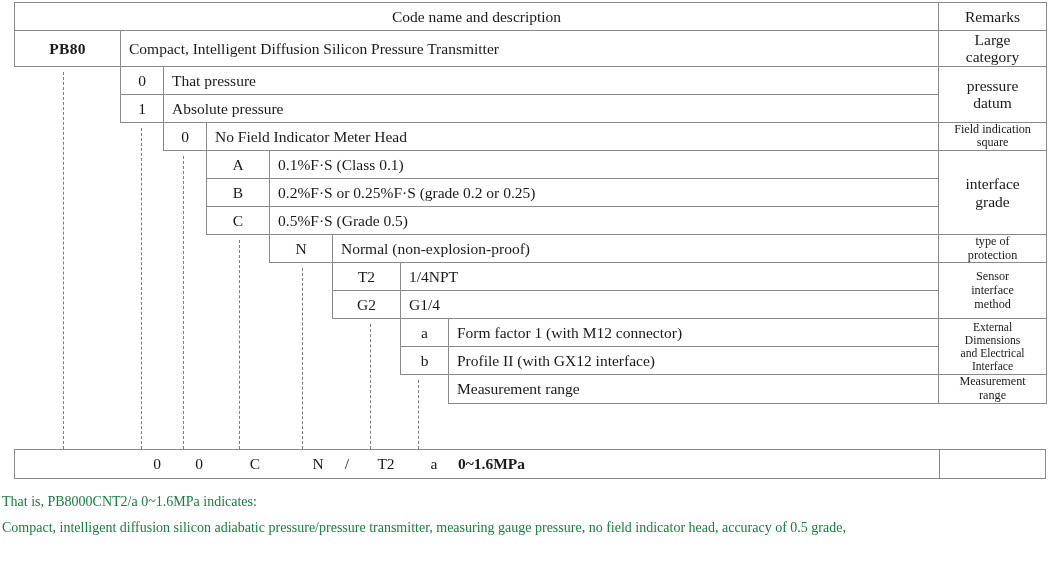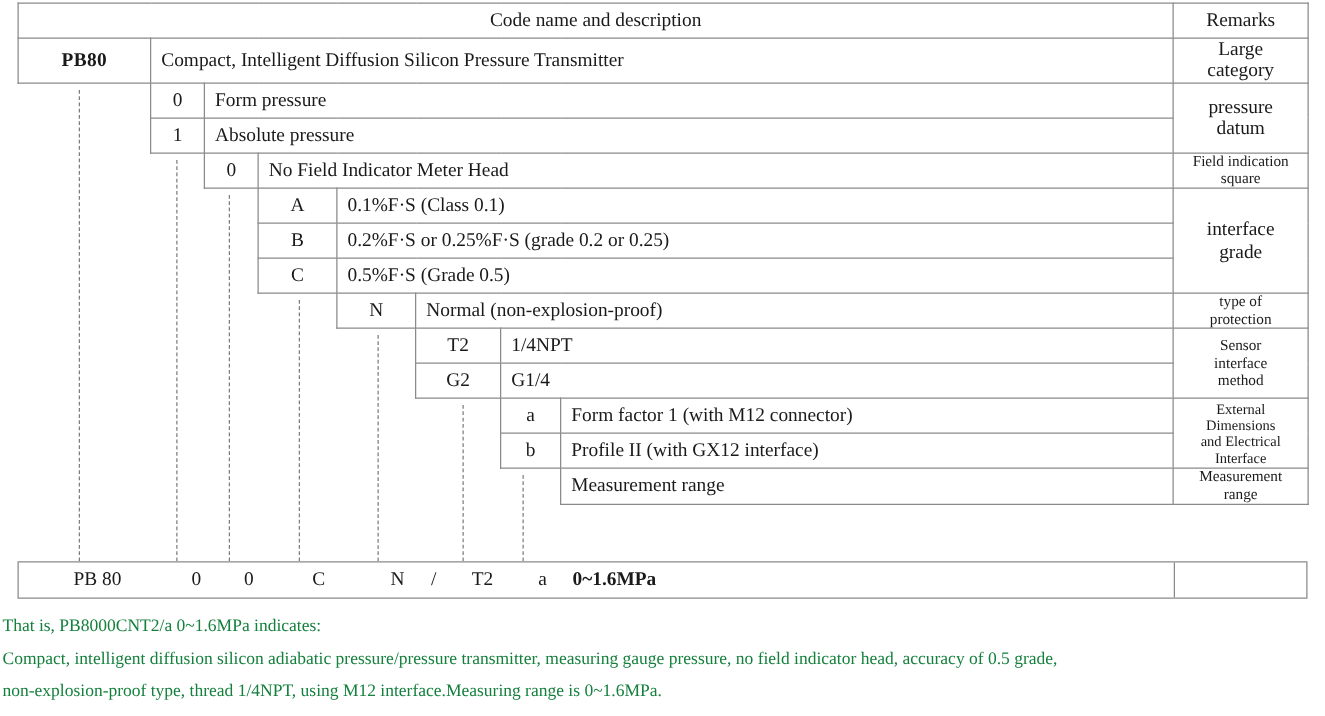--- a/index.html
+++ b/index.html
@@ -177,21 +177,21 @@
 
     <tr>
       <td class="cat">PB80</td>
       <td class="desc" colspan="7">Compact, Intelligent Diffusion Silicon Pressure Transmitter</td>
       <td class="remark">Large category</td>
     </tr>
 
     <tr>
       <td class="blank"></td>
       <td class="codecell">0</td>
-      <td class="desc" colspan="6">Form pressure</td>
+      <td class="desc" colspan="6">That pressure</td>
       <td class="remark r-big" rowspan="2">
         <div>pressure</div>
         <div>datum</div>
       </td>
     </tr>
 
     <tr>
       <td class="blank"></td>
       <td class="codecell">1</td>
       <td class="desc" colspan="6">Absolute pressure</td>
@@ -325,30 +325,28 @@
   <div class="dash" style="left:141px; top:128px; height:321px;"></div>
   <div class="dash" style="left:183px; top:156px; height:293px;"></div>
   <div class="dash" style="left:239px; top:240px; height:209px;"></div>
   <div class="dash" style="left:302px; top:268px; height:181px;"></div>
   <div class="dash" style="left:370px; top:324px; height:125px;"></div>
   <div class="dash" style="left:418px; top:380px; height:69px;"></div>
 </div>
 
 <div class="example-box">
   <div class="example-inner">
-    <div class="ex-seg" style="left:0px;   width:126px;">PB 80</div>
     <div class="ex-seg" style="left:112px; width:60px;">0</div>
     <div class="ex-seg" style="left:154px; width:60px;">0</div>
     <div class="ex-seg" style="left:210px; width:60px;">C</div>
     <div class="ex-seg" style="left:273px; width:60px;">N</div>
     <div class="ex-seg" style="left:310px; width:44px;">/</div>
     <div class="ex-seg" style="left:341px; width:60px;">T2</div>
     <div class="ex-seg" style="left:389px; width:60px;">a</div>
     <div class="ex-seg left-al" style="left:443px; width:180px;font-weight:bold;">0~1.6MPa</div>
     <div class="ex-divider"></div>
   </div>
 </div>
 
 <div class="notes">
   <p>That is, PB8000CNT2/a 0~1.6MPa indicates:</p>
   <p>Compact, intelligent diffusion silicon adiabatic pressure/pressure transmitter, measuring gauge pressure, no field indicator head, accuracy of 0.5 grade,</p>
-  <p>non-explosion-proof type, thread 1/4NPT, using M12 interface.Measuring range is 0~1.6MPa.</p>
 </div>
 
 </body></html>

